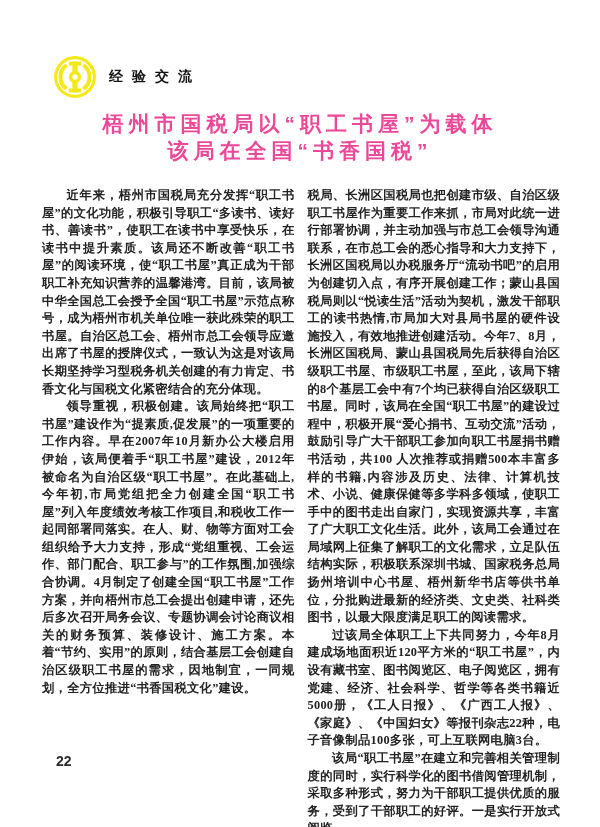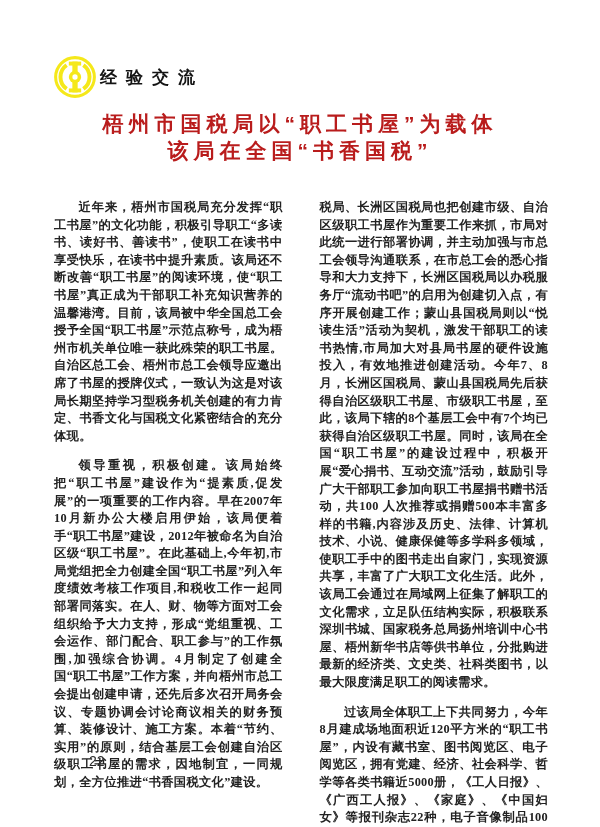--- a/index.html
+++ b/index.html
@@ -16,36 +16,36 @@
   
   .header {
     position: absolute;
     top: 55px;
     left: 53px;
     display: flex;
     align-items: center;
   }
   .logo { width: 44px; height: 44px; display: block; }
   .section-label {
-    margin-left: 3px;
-    font-size: 17px;
+    margin-left: 12px;
+    font-size: 14px;
     font-weight: bold;
     letter-spacing: 9px;
     color: #141414;
     font-family: "Liberation Sans", sans-serif;
   }
   
   .title {
     position: absolute;
     top: 110px;
     left: 0;
     width: 600px;
     text-align: center;
     font-weight: bold;
-    color: #b91c1c;
+    color: #ec4899;
     font-size: 21px;
     letter-spacing: 5px;
     line-height: 27px;
     font-family: "Liberation Sans", sans-serif;
   }
   
   .columns {
     position: absolute;
     top: 187px;
     left: 42px;
@@ -55,33 +55,32 @@
   }
   .col {
     width: 253px;
     font-size: 12.3px;
     line-height: 17.6px;
     letter-spacing: 0.3px;
     text-align: justify;
     font-weight: 600;
     color: #222222;
   }
-  .col p { margin: 12px; }
+  .col p { margin: 0; }
   .col p.indent { text-indent: 2em; }
   .col p.noindent { text-indent: 0; }
   
   .page-number {
     position: absolute;
     top: 753px;
     left: 56px;
     font-size: 14px;
-    font-weight: 400;
+    font-weight: 700;
     color: #2a2a2a;
     font-family: "Liberation Sans", sans-serif;
-    margin-left: 33px;
   }
 </style>
 </head>
 <body>
 
 <div class="page">
 
   <div class="header">
     <svg class="logo" viewBox="0 0 100 100" aria-hidden="true">
       <circle cx="50" cy="50" r="44" fill="none" stroke="#f5e81a" stroke-width="7"></circle>

